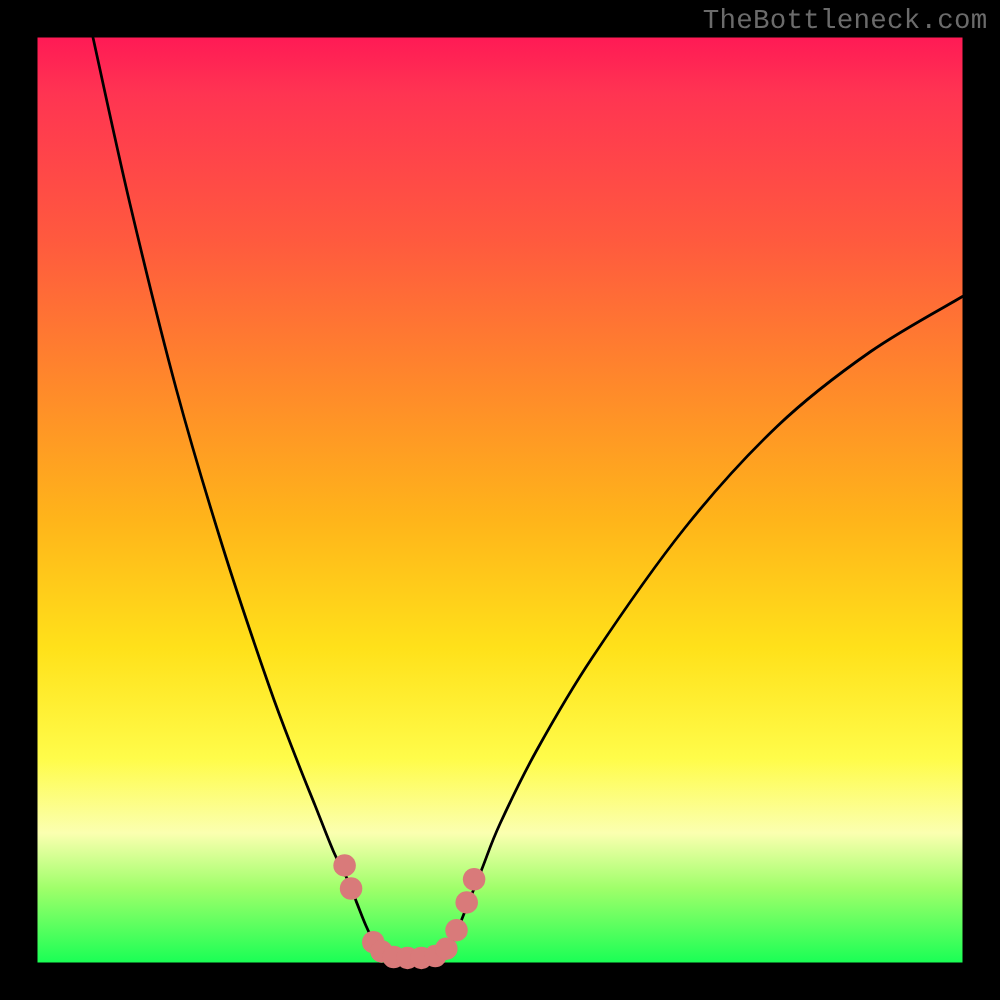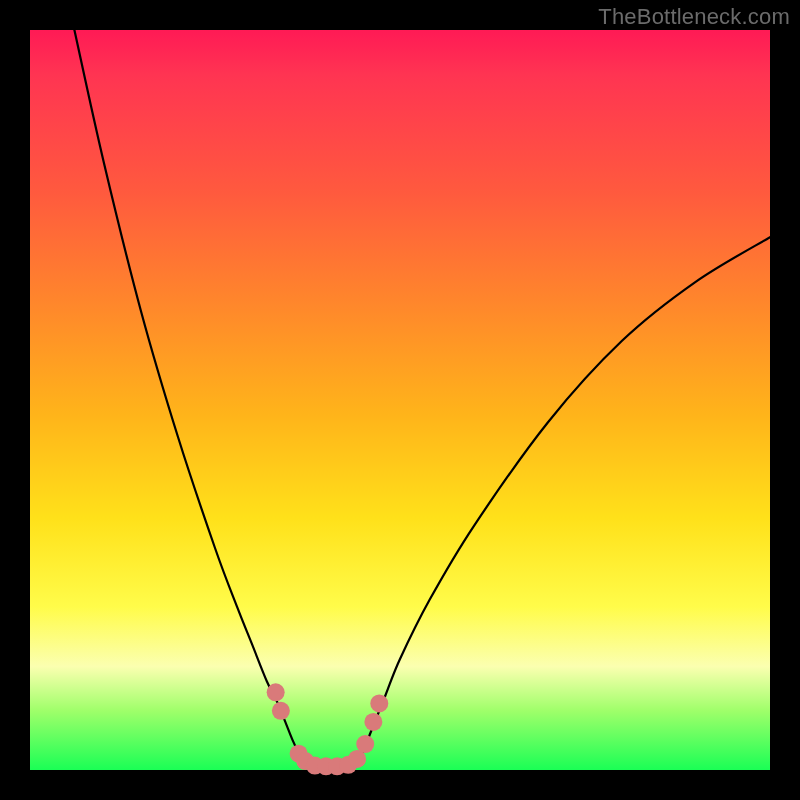--- a/index.html
+++ b/index.html
@@ -11,20 +11,21 @@
     background: #000;
     font-family: Arial, Helvetica, sans-serif;
   }
   .frame {
     position: absolute;
     left: 0;
     top: 0;
     width: 800px;
     height: 800px;
     background: #000;
+    font-family: Liberation Mono, monospace;
   }
   .plot {
     position: absolute;
     left: 30px;
     top: 30px;
     width: 740px;
     height: 740px;
     
     background: linear-gradient(to bottom,
       #ff1a55 0%,

